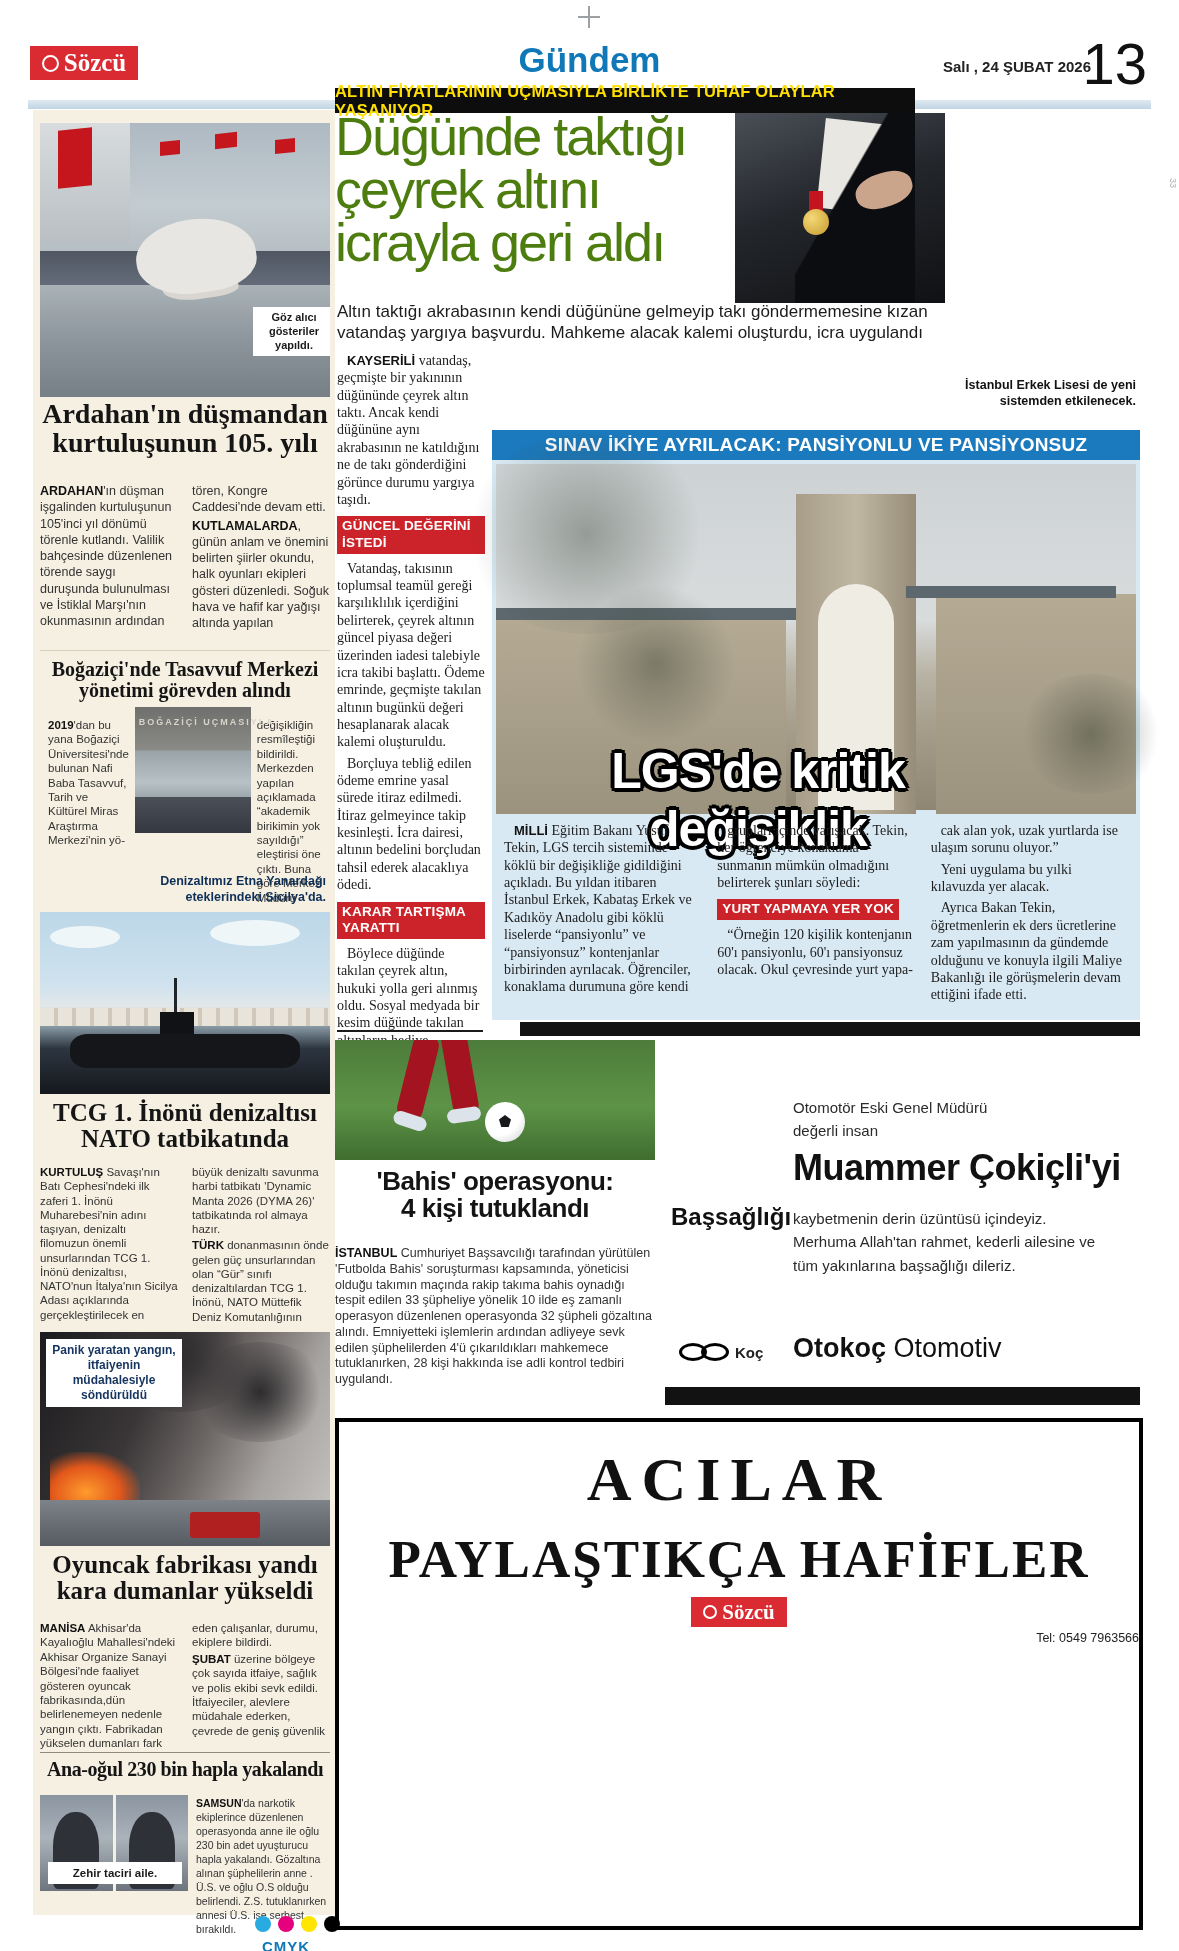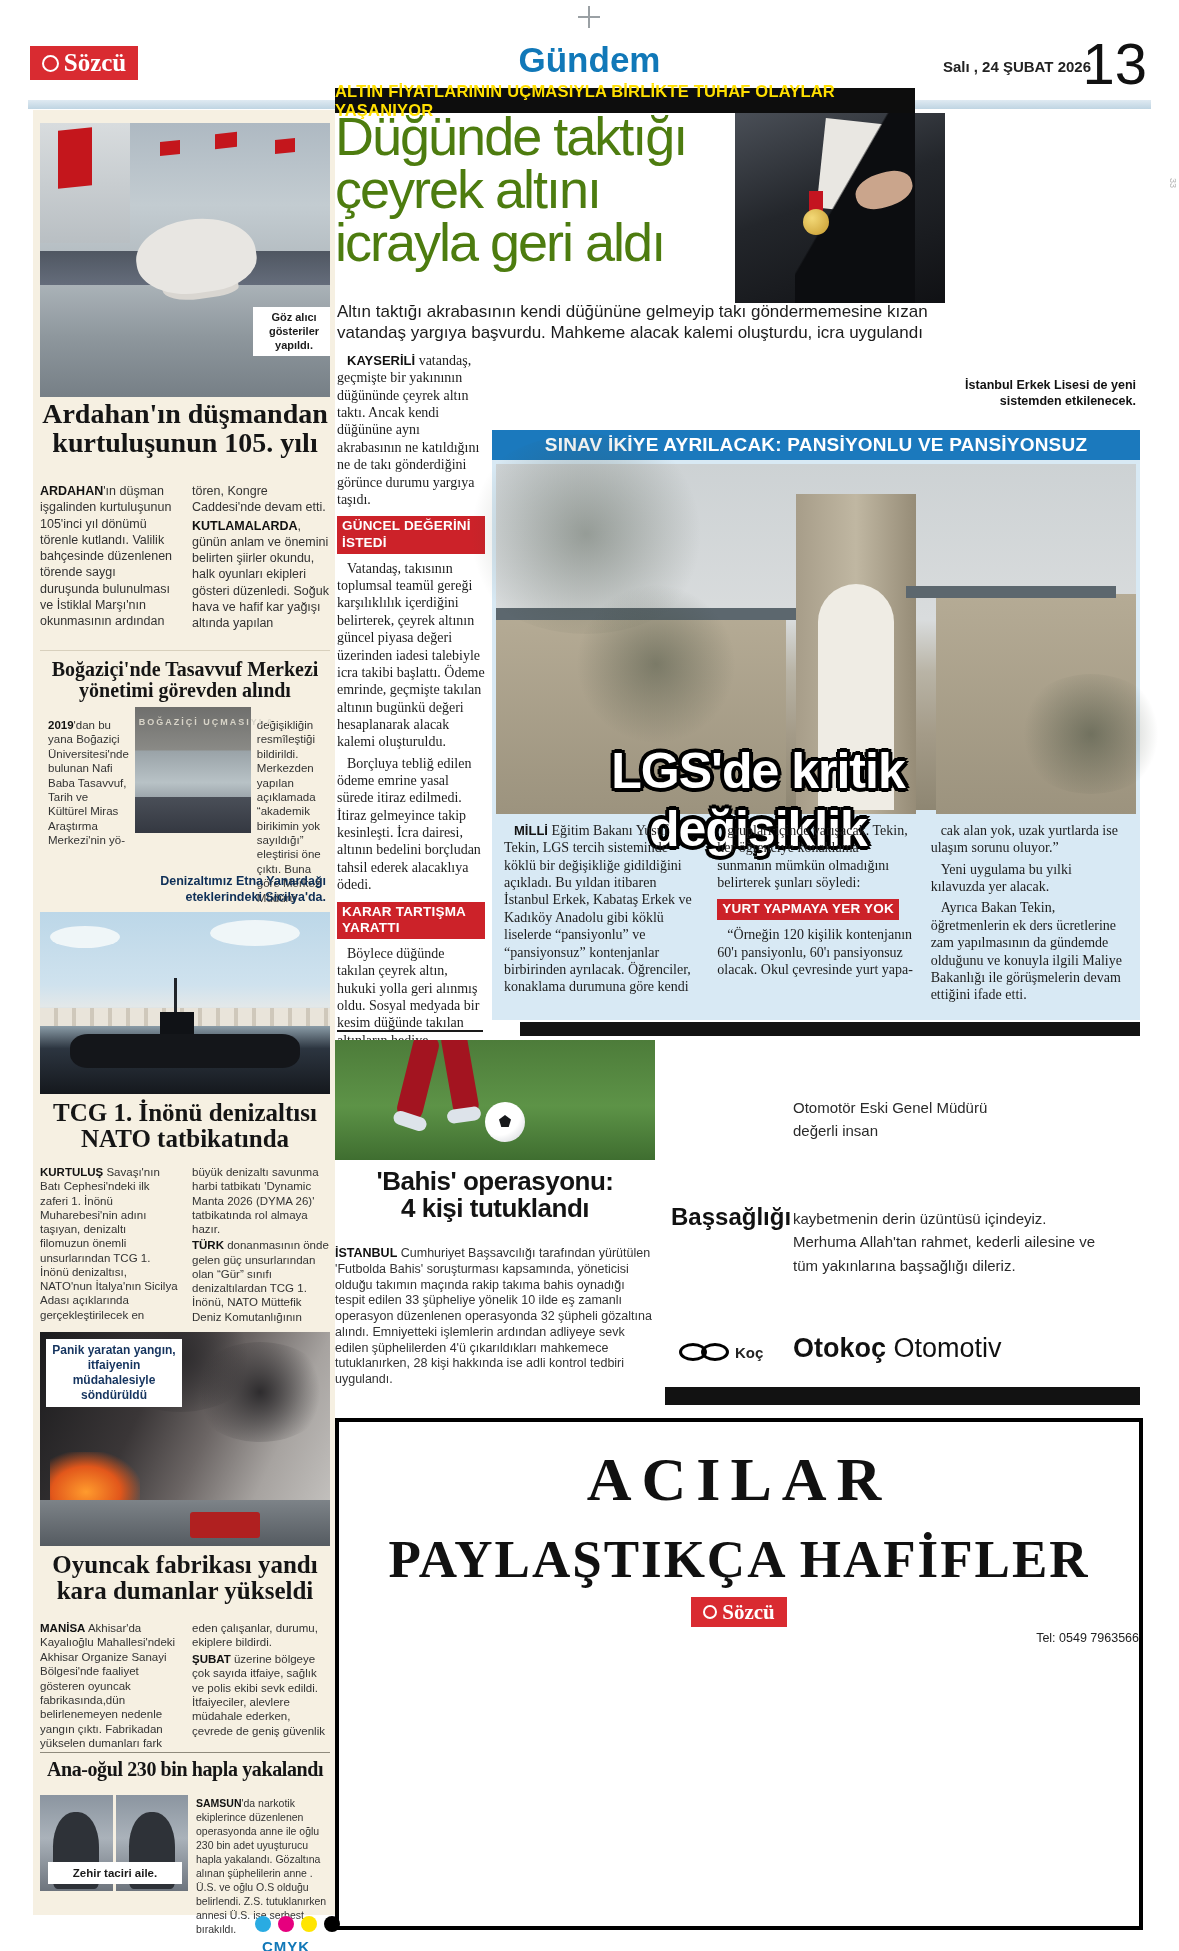--- a/index.html
+++ b/index.html
@@ -334,20 +334,21 @@
   </div>
   <div class="abs bahis-head">'Bahis' operasyonu:
 4 kişi tutuklandı</div>
   <div class="abs bahis-body">
     <p><span class="lead-word">İSTANBUL</span><span> Cumhuriyet Başsavcılığı tarafından yürütülen 'Futbolda Bahis' soruşturması kapsamında, yöneticisi olduğu takımın maçında rakip takıma bahis oynadığı tespit edilen 33 şüpheliye yönelik 10 ilde eş zamanlı operasyon düzenlenen operasyonda 32 şüpheli gözaltına alındı. Emniyetteki işlemlerin ardından adliyeye sevk edilen şüphelilerden 4'ü çıkarıldıkları mahkemece tutuklanırken, 28 kişi hakkında ise adli kontrol tedbiri uygulandı.</span></p>
   </div>
 
   <div class="abs bas-ad">
     <div class="bas-intro">Otomotör Eski Genel Müdürü
 değerli insan</div>
+    <div class="bas-name">Muammer Çokiçli'yi</div>
     <div class="bas-label">Başsağlığı</div>
     <div class="bas-body">kaybetmenin derin üzüntüsü içindeyiz.
 Merhuma Allah'tan rahmet, kederli ailesine ve
 tüm yakınlarına başsağlığı dileriz.</div>
     <div class="koc-row">
       <span class="horn"></span>
         <span class="horn"></span>
       <span class="koc-word">Koç</span>
     </div>
     <div class="otokoc">

